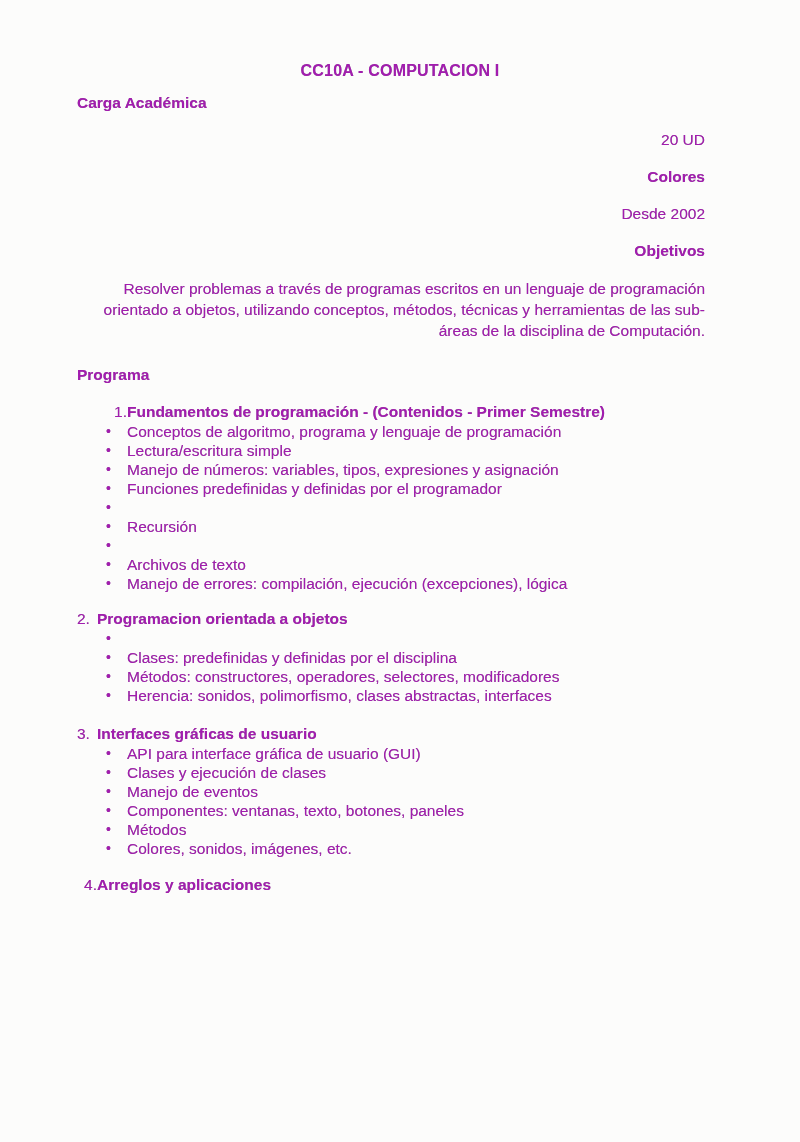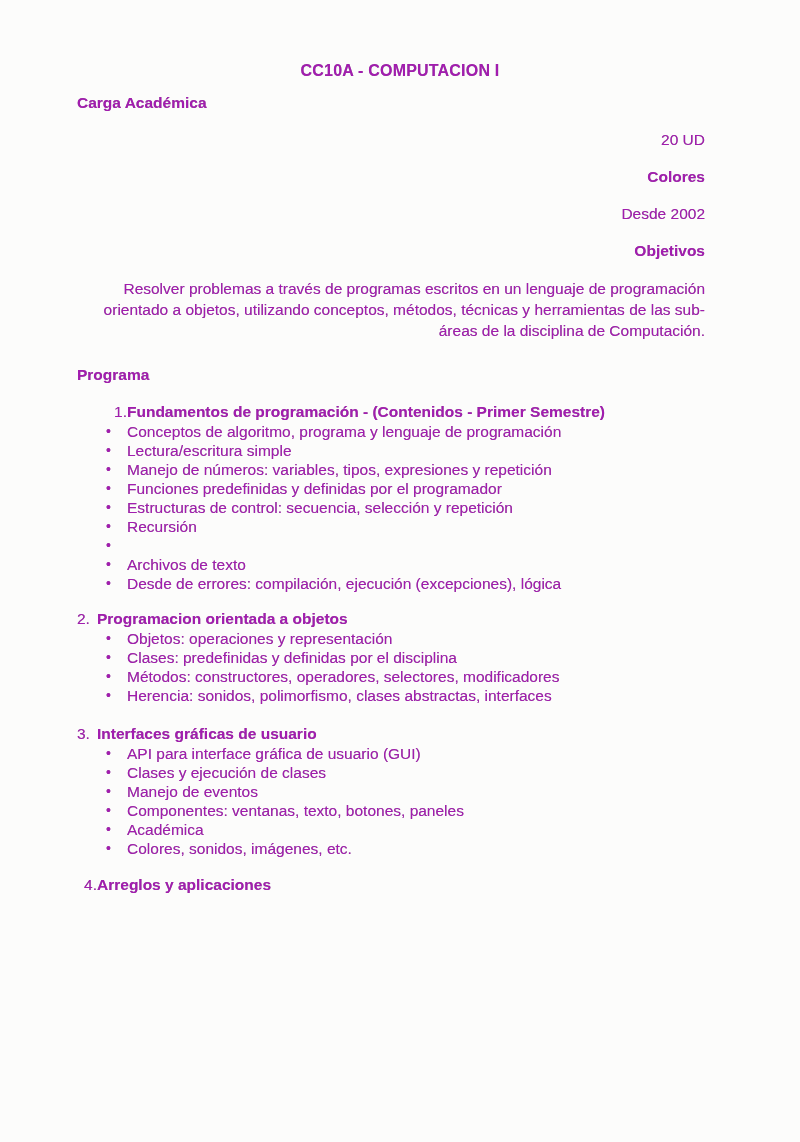--- a/index.html
+++ b/index.html
@@ -99,56 +99,54 @@
       <li>
         <span class="bullet">•</span>
         <span class="li-text">Conceptos de algoritmo, programa y lenguaje de programación</span>
       </li>
       <li>
         <span class="bullet">•</span>
         <span class="li-text">Lectura/escritura simple</span>
       </li>
       <li>
         <span class="bullet">•</span>
-        <span class="li-text">Manejo de números: variables, tipos, expresiones y repetición</span>
+        <span class="li-text">Manejo de números: variables, tipos, expresiones y asignación</span>
       </li>
       <li>
         <span class="bullet">•</span>
         <span class="li-text">Funciones predefinidas y definidas por el programador</span>
       </li>
       <li>
         <span class="bullet">•</span>
-        <span class="li-text">Estructuras de control: secuencia, selección y repetición</span>
       </li>
       <li>
         <span class="bullet">•</span>
         <span class="li-text">Recursión</span>
       </li>
       <li>
         <span class="bullet">•</span>
       </li>
       <li>
         <span class="bullet">•</span>
         <span class="li-text">Archivos de texto</span>
       </li>
       <li>
         <span class="bullet">•</span>
-        <span class="li-text">Desde de errores: compilación, ejecución (excepciones), lógica</span>
+        <span class="li-text">Manejo de errores: compilación, ejecución (excepciones), lógica</span>
       </li>
     </ul>
 
     <div class="section mt-16">
       <span class="sec-num">2.</span>
       <span class="sec-title">Programacion orientada a objetos</span>
     </div>
 
     <ul class="bullets mt-24">
       <li>
         <span class="bullet">•</span>
-        <span class="li-text">Objetos: operaciones y representación</span>
       </li>
       <li>
         <span class="bullet">•</span>
         <span class="li-text">Clases: predefinidas y definidas por el disciplina</span>
       </li>
       <li>
         <span class="bullet">•</span>
         <span class="li-text">Métodos: constructores, operadores, selectores, modificadores</span>
       </li>
       <li>
@@ -174,21 +172,21 @@
       <li>
         <span class="bullet">•</span>
         <span class="li-text">Manejo de eventos</span>
       </li>
       <li>
         <span class="bullet">•</span>
         <span class="li-text">Componentes: ventanas, texto, botones, paneles</span>
       </li>
       <li>
         <span class="bullet">•</span>
-        <span class="li-text">Académica</span>
+        <span class="li-text">Métodos</span>
       </li>
       <li>
         <span class="bullet">•</span>
         <span class="li-text">Colores, sonidos, imágenes, etc.</span>
       </li>
     </ul>
 
     <div class="section mt-18">
       <span class="sec-num">4.</span>
       <span class="sec-title">Arreglos y aplicaciones</span>

